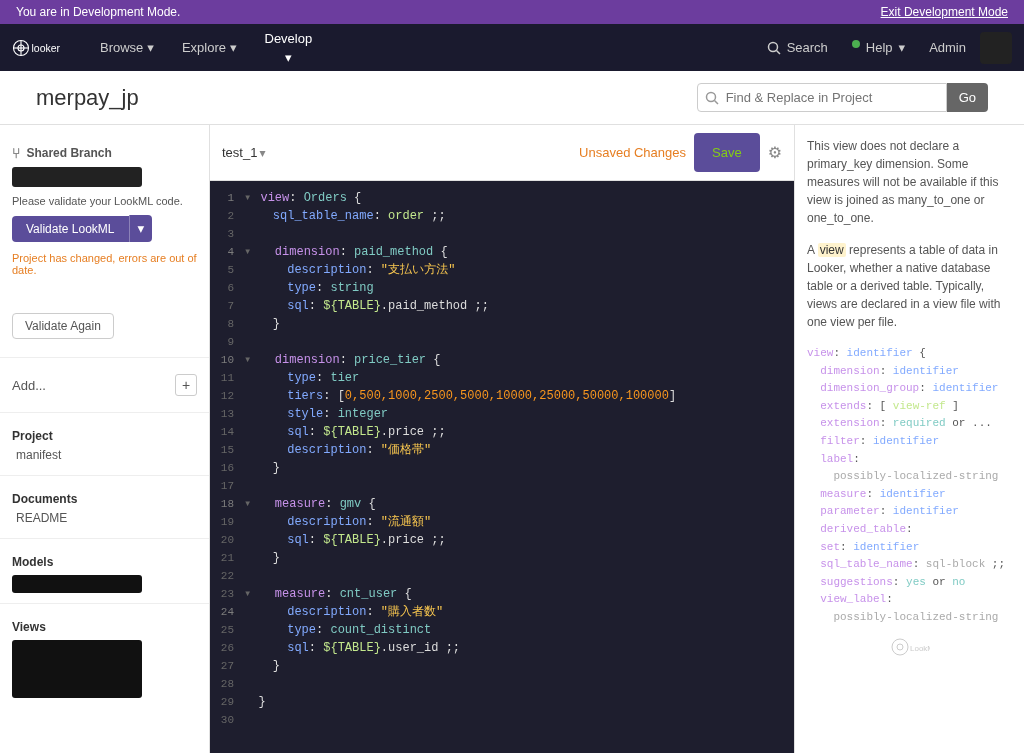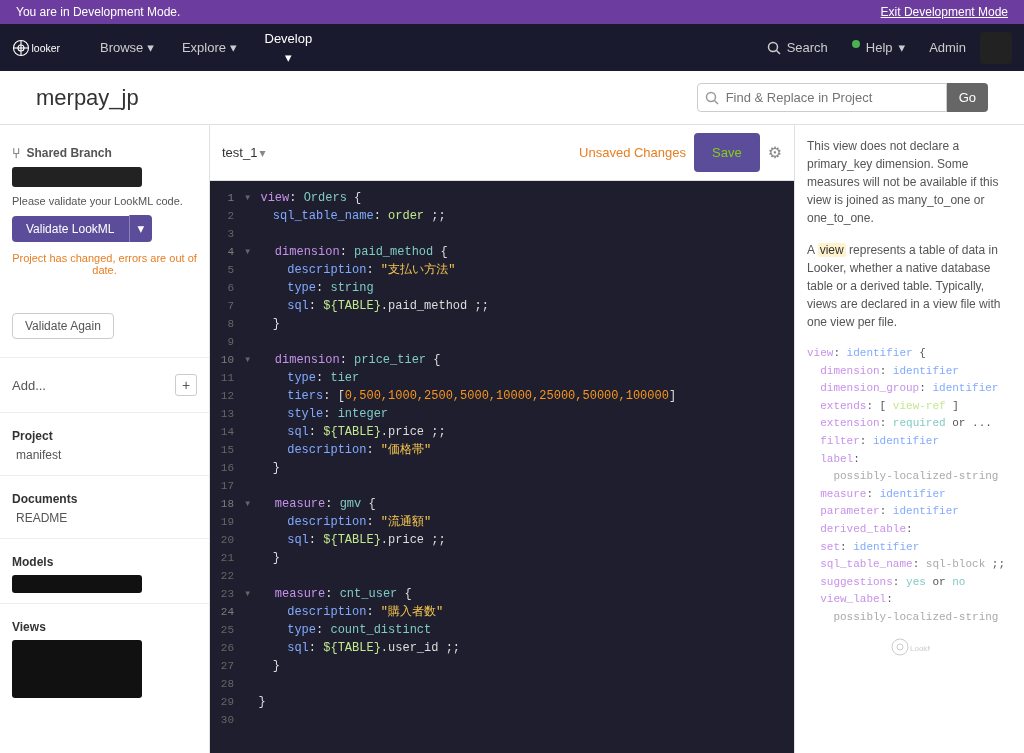--- a/index.html
+++ b/index.html
@@ -146,21 +146,21 @@
     .validate-dropdown {
       background: #5b4d9a;
       color: white;
       border: none;
       border-left: 1px solid rgba(255,255,255,0.3);
       padding: 6px 8px;
       border-radius: 0 4px 4px 0;
       cursor: pointer;
     }
     .validate-btn { border-radius: 4px 0 0 4px; }
-    .error-msg { color: #e67e22; font-size: 11px; font-weight: 500; margin-bottom: 6px; text-align: center; }
+    .error-msg { color: #e67e22; font-size: 11px; font-weight: 500; margin-bottom: 6px; }
     .validate-again-btn {
       background: white;
       border: 1px solid #ccc;
       padding: 5px 12px;
       border-radius: 4px;
       cursor: pointer;
       font-size: 12px;
       color: #555;
       margin-top: 31px;
     }

